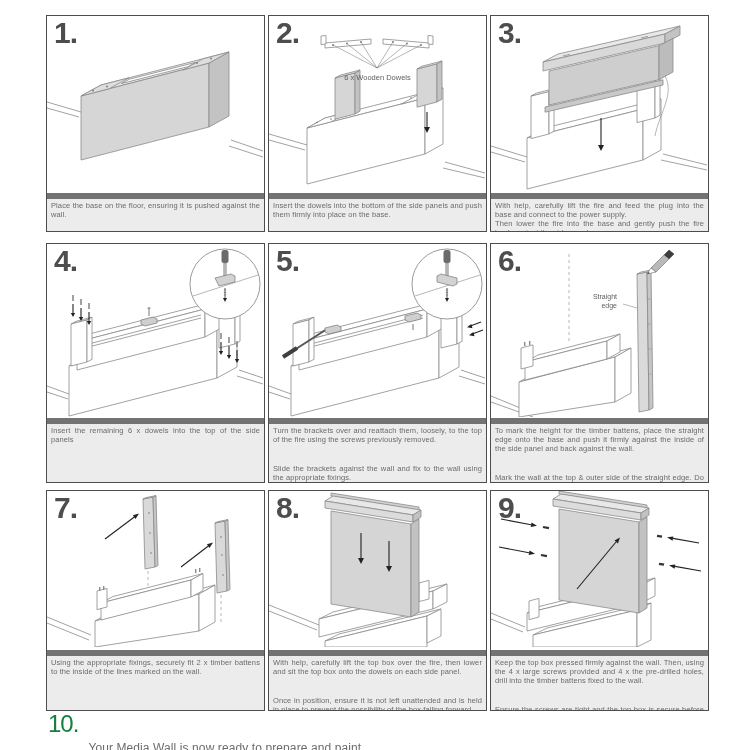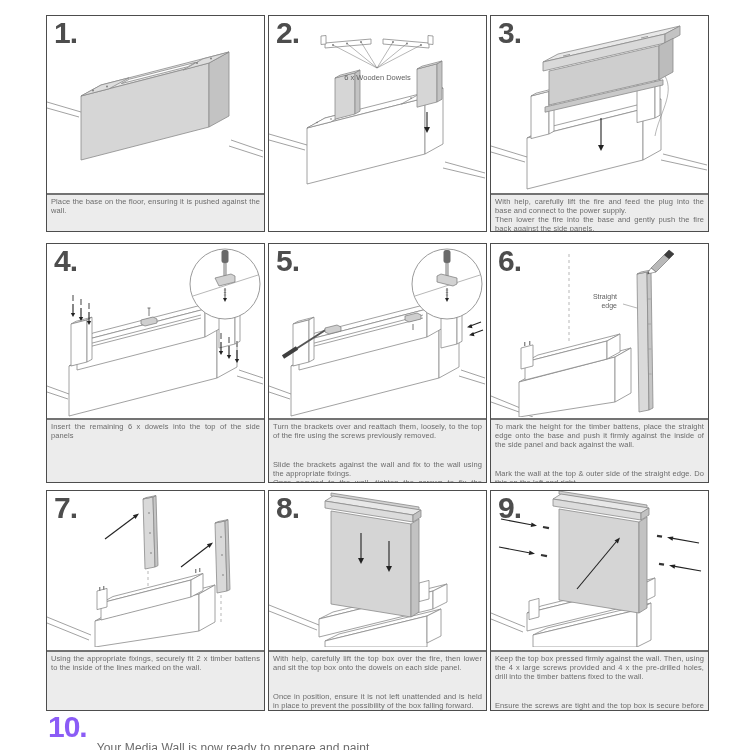--- a/index.html
+++ b/index.html
@@ -9,31 +9,31 @@
   #p2{left:268px;top:15px;width:219px;height:217px}
   #p3{left:490px;top:15px;width:219px;height:217px}
   #p4{left:46px;top:243px;width:219px;height:240px}
   #p5{left:268px;top:243px;width:219px;height:240px}
   #p6{left:490px;top:243px;width:219px;height:240px}
   #p7{left:46px;top:490px;width:219px;height:221px}
   #p8{left:268px;top:490px;width:219px;height:221px}
   #p9{left:490px;top:490px;width:219px;height:221px}
   .num{position:absolute;top:1px;left:7px;font-size:30px;font-weight:bold;color:#4d4d4d;line-height:1.05;z-index:3;letter-spacing:-1px;}
   .art{position:absolute;left:0;top:0;z-index:1;}
-  .caption{position:absolute;left:0;right:0;bottom:0;background:#ececec;border-top:2px solid #737373;padding:2px 4px;box-sizing:border-box;overflow:hidden;color:#6b6b6b;font-size:7.5px;line-height:1.2;letter-spacing:0.1px;z-index:2;}
+  .caption{position:absolute;left:0;right:0;bottom:0;background:#ececec;border-top:6px solid #737373;padding:2px 4px;box-sizing:border-box;overflow:hidden;color:#6b6b6b;font-size:7.5px;line-height:1.2;letter-spacing:0.1px;z-index:2;}
   .r1 .caption{height:38px}
   .r2 .caption{height:64px}
   .r3 .caption{height:60px}
   .caption p{margin:0;text-align:justify;white-space:pre-line;}
   .caption p + p{margin-top:20px;}
   .lbl{position:absolute;color:#5f5f5f;font-size:7.5px;z-index:2;line-height:1.3;}
   #dowelsLabel{left:0;right:0;top:57px;text-align:center;}
   #straightLabel{left:62px;top:48px;width:64px;text-align:right;font-size:7px;}
   .footer{position:absolute;left:48px;top:712px;display:flex;align-items:flex-start;z-index:2;}
-  .fnum{font-size:30px;font-weight:bold;color:#8b5cf6;line-height:1;letter-spacing:-1px;}
+  .fnum{font-size:24px;font-weight:normal;color:#15803d;line-height:1;letter-spacing:-1px;}
   .ftext{font-size:12px;color:#6b6b6b;margin-left:10px;margin-top:29px;letter-spacing:0.1px;}
   svg .ol{stroke:#8a8a8a;stroke-width:0.8;stroke-linejoin:round;fill:none;}
   svg .wf{fill:#ffffff;}
   svg .g1{fill:#d6d6d6;}
   svg .g2{fill:#c3c3c3;}
   svg .g3{fill:#e8e8e8;}
   svg .g4{fill:#dedede;}
   svg .arr{stroke:#222;stroke-width:1.1;fill:none;}
   svg .ah{fill:#222;stroke:none;}
   svg .dots{fill:#777;stroke:none;}
@@ -110,20 +110,23 @@
       <polygon class="g1" points="148,53 168,47.8 168,86 148,91.2"></polygon>
       <polygon class="g2" points="168,47.8 173,45 173,83.2 168,86"></polygon>
       <polygon class="g3" points="148,53 153,50.2 173,45 168,47.8"></polygon>
     </g>
     <g>
       <line class="arr" x1="158" y1="96" x2="158" y2="111"></line>
       <polygon class="ah" points="155,111 161,111 158,117"></polygon>
     </g>
   </svg>
   <div class="lbl" id="dowelsLabel">6 x Wooden Dowels</div>
+  <div class="caption">
+    <p>Insert the dowels into the bottom of the side panels and push them firmly into place on the base.</p>
+  </div>
 </div>
 
 <div class="panel r1" id="p3">
   <div class="num">3.</div>
   <svg class="art" width="216" height="176" viewBox="0 0 216 176">
     <path class="ol" d="M0,130 L36,141 M0,136 L34,146 M172,138 L216,149 M170,144 L216,154"></path>
     <g class="ol">
       <polygon class="wf" points="36,122 152,93 170,83 54,112"></polygon>
       <polygon class="wf" points="36,122 152,93 152,144 36,173"></polygon>
       <polygon class="wf" points="152,93 170,83 170,134 152,144"></polygon>

